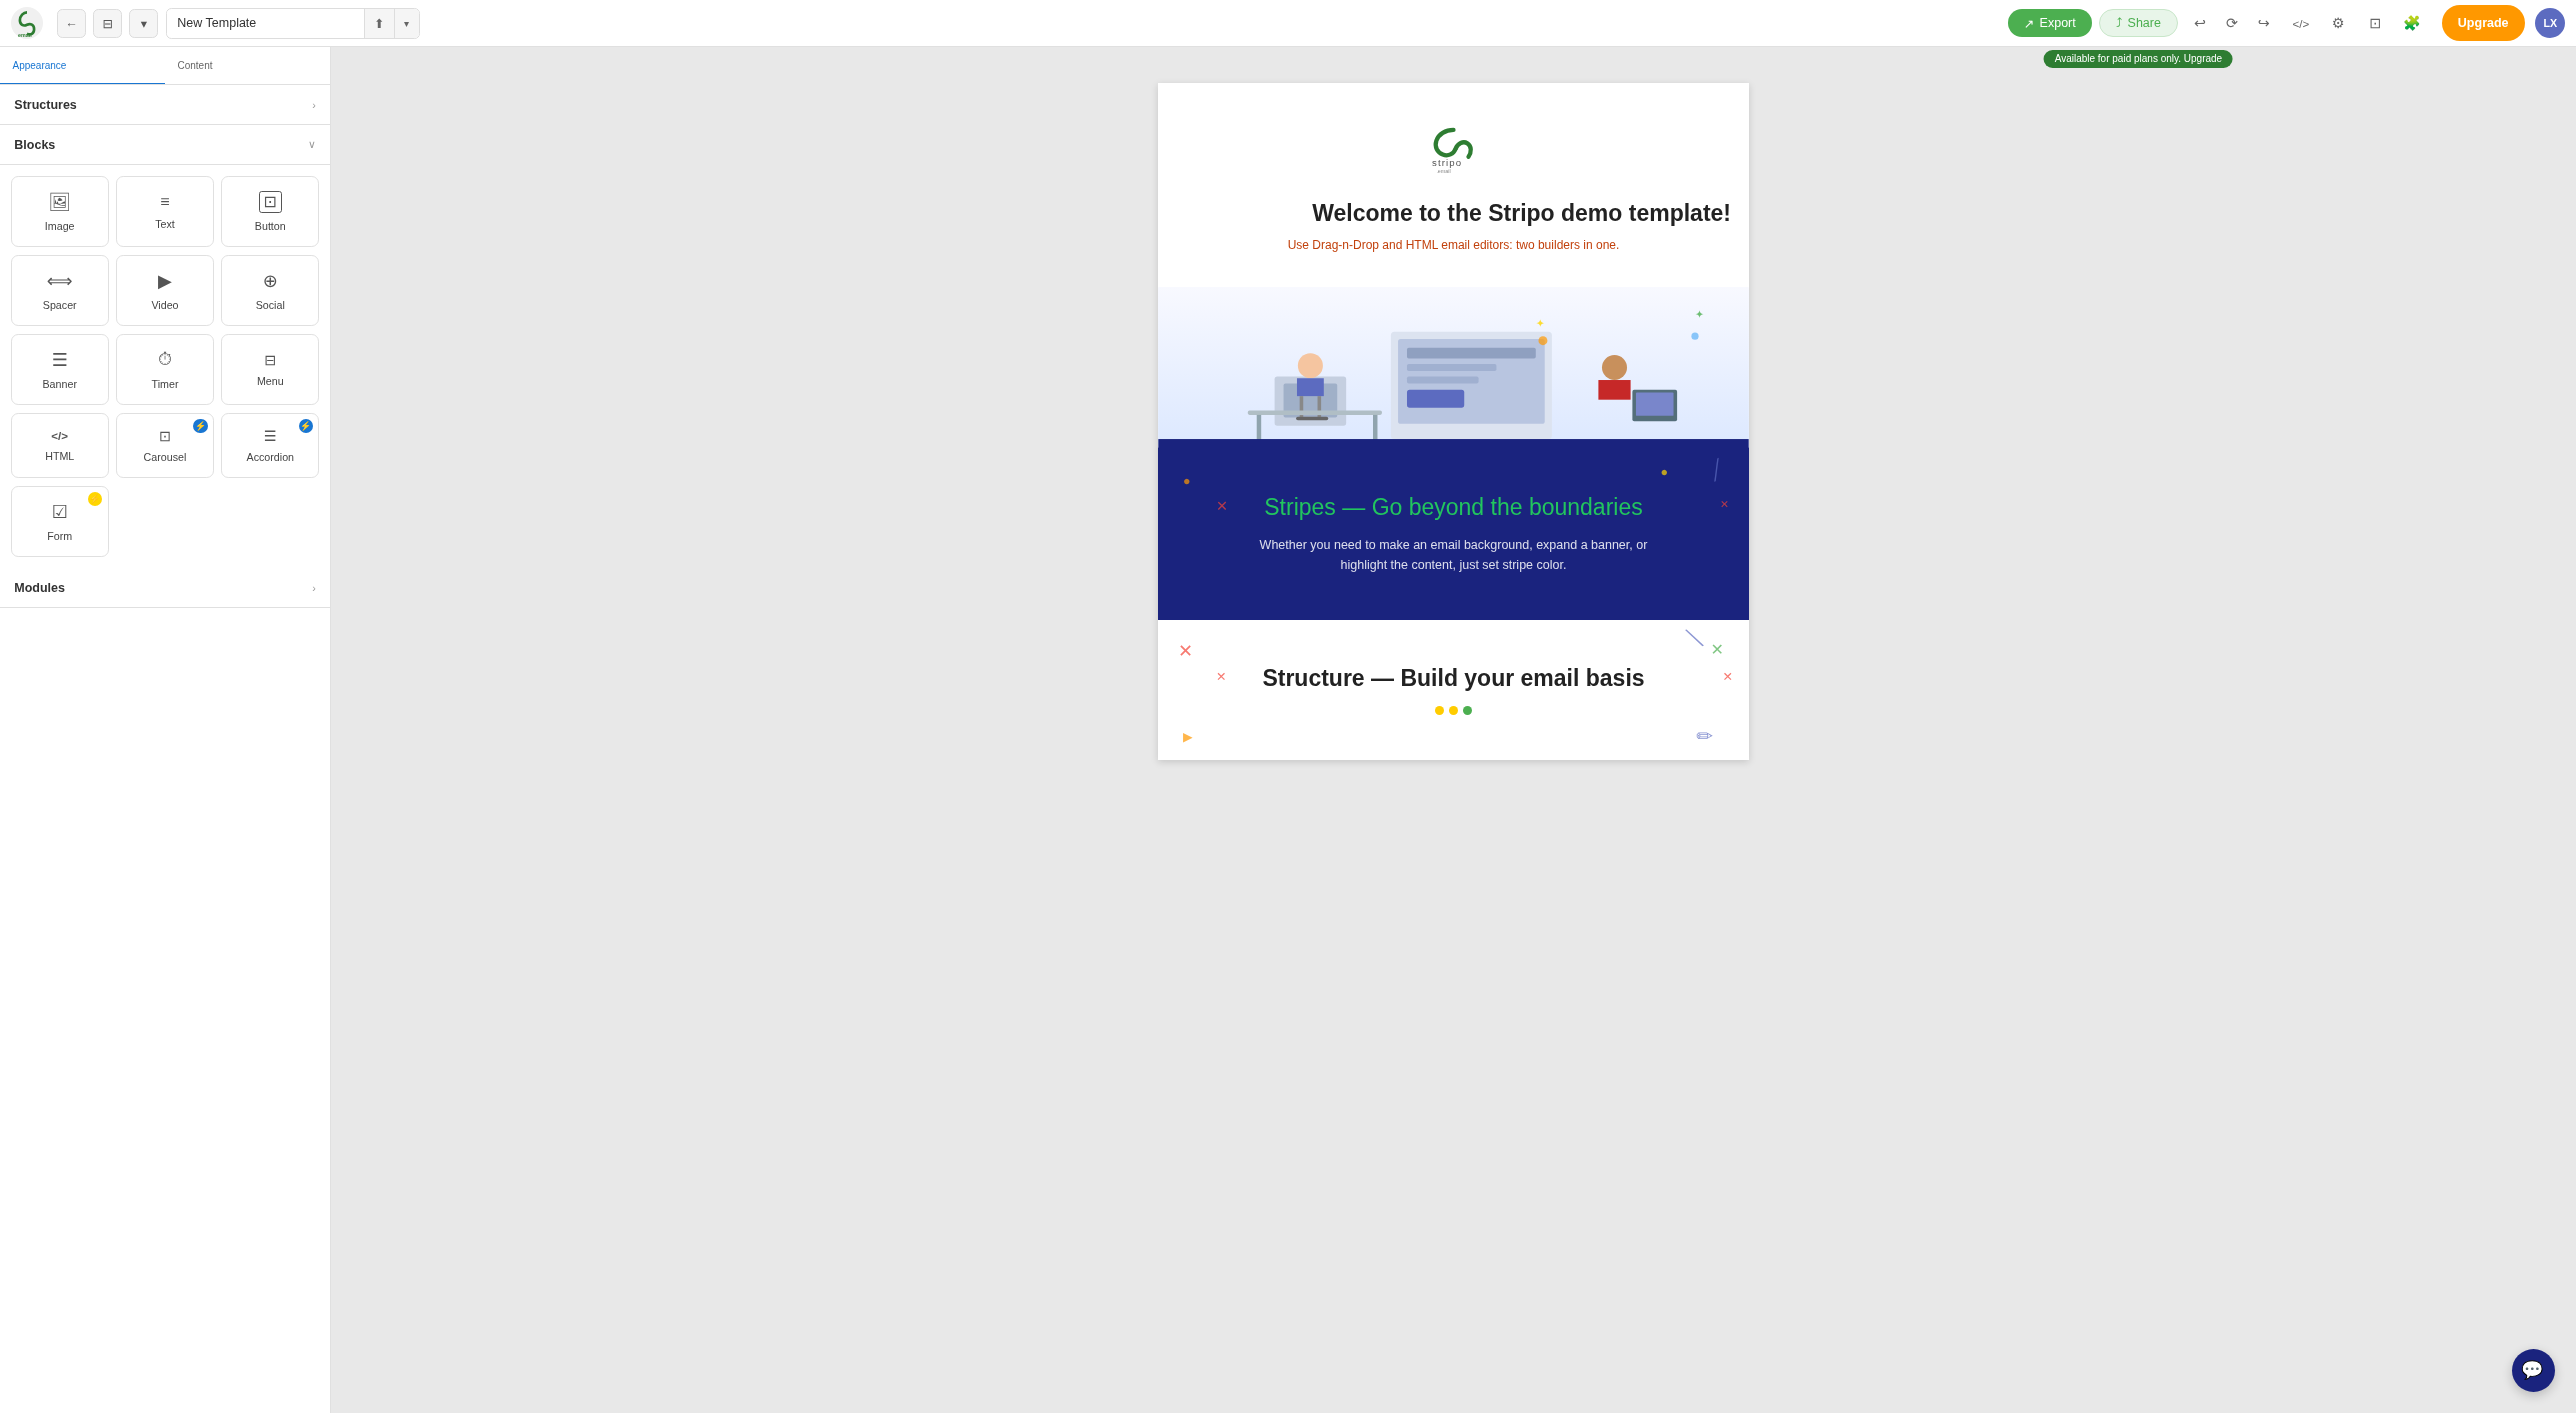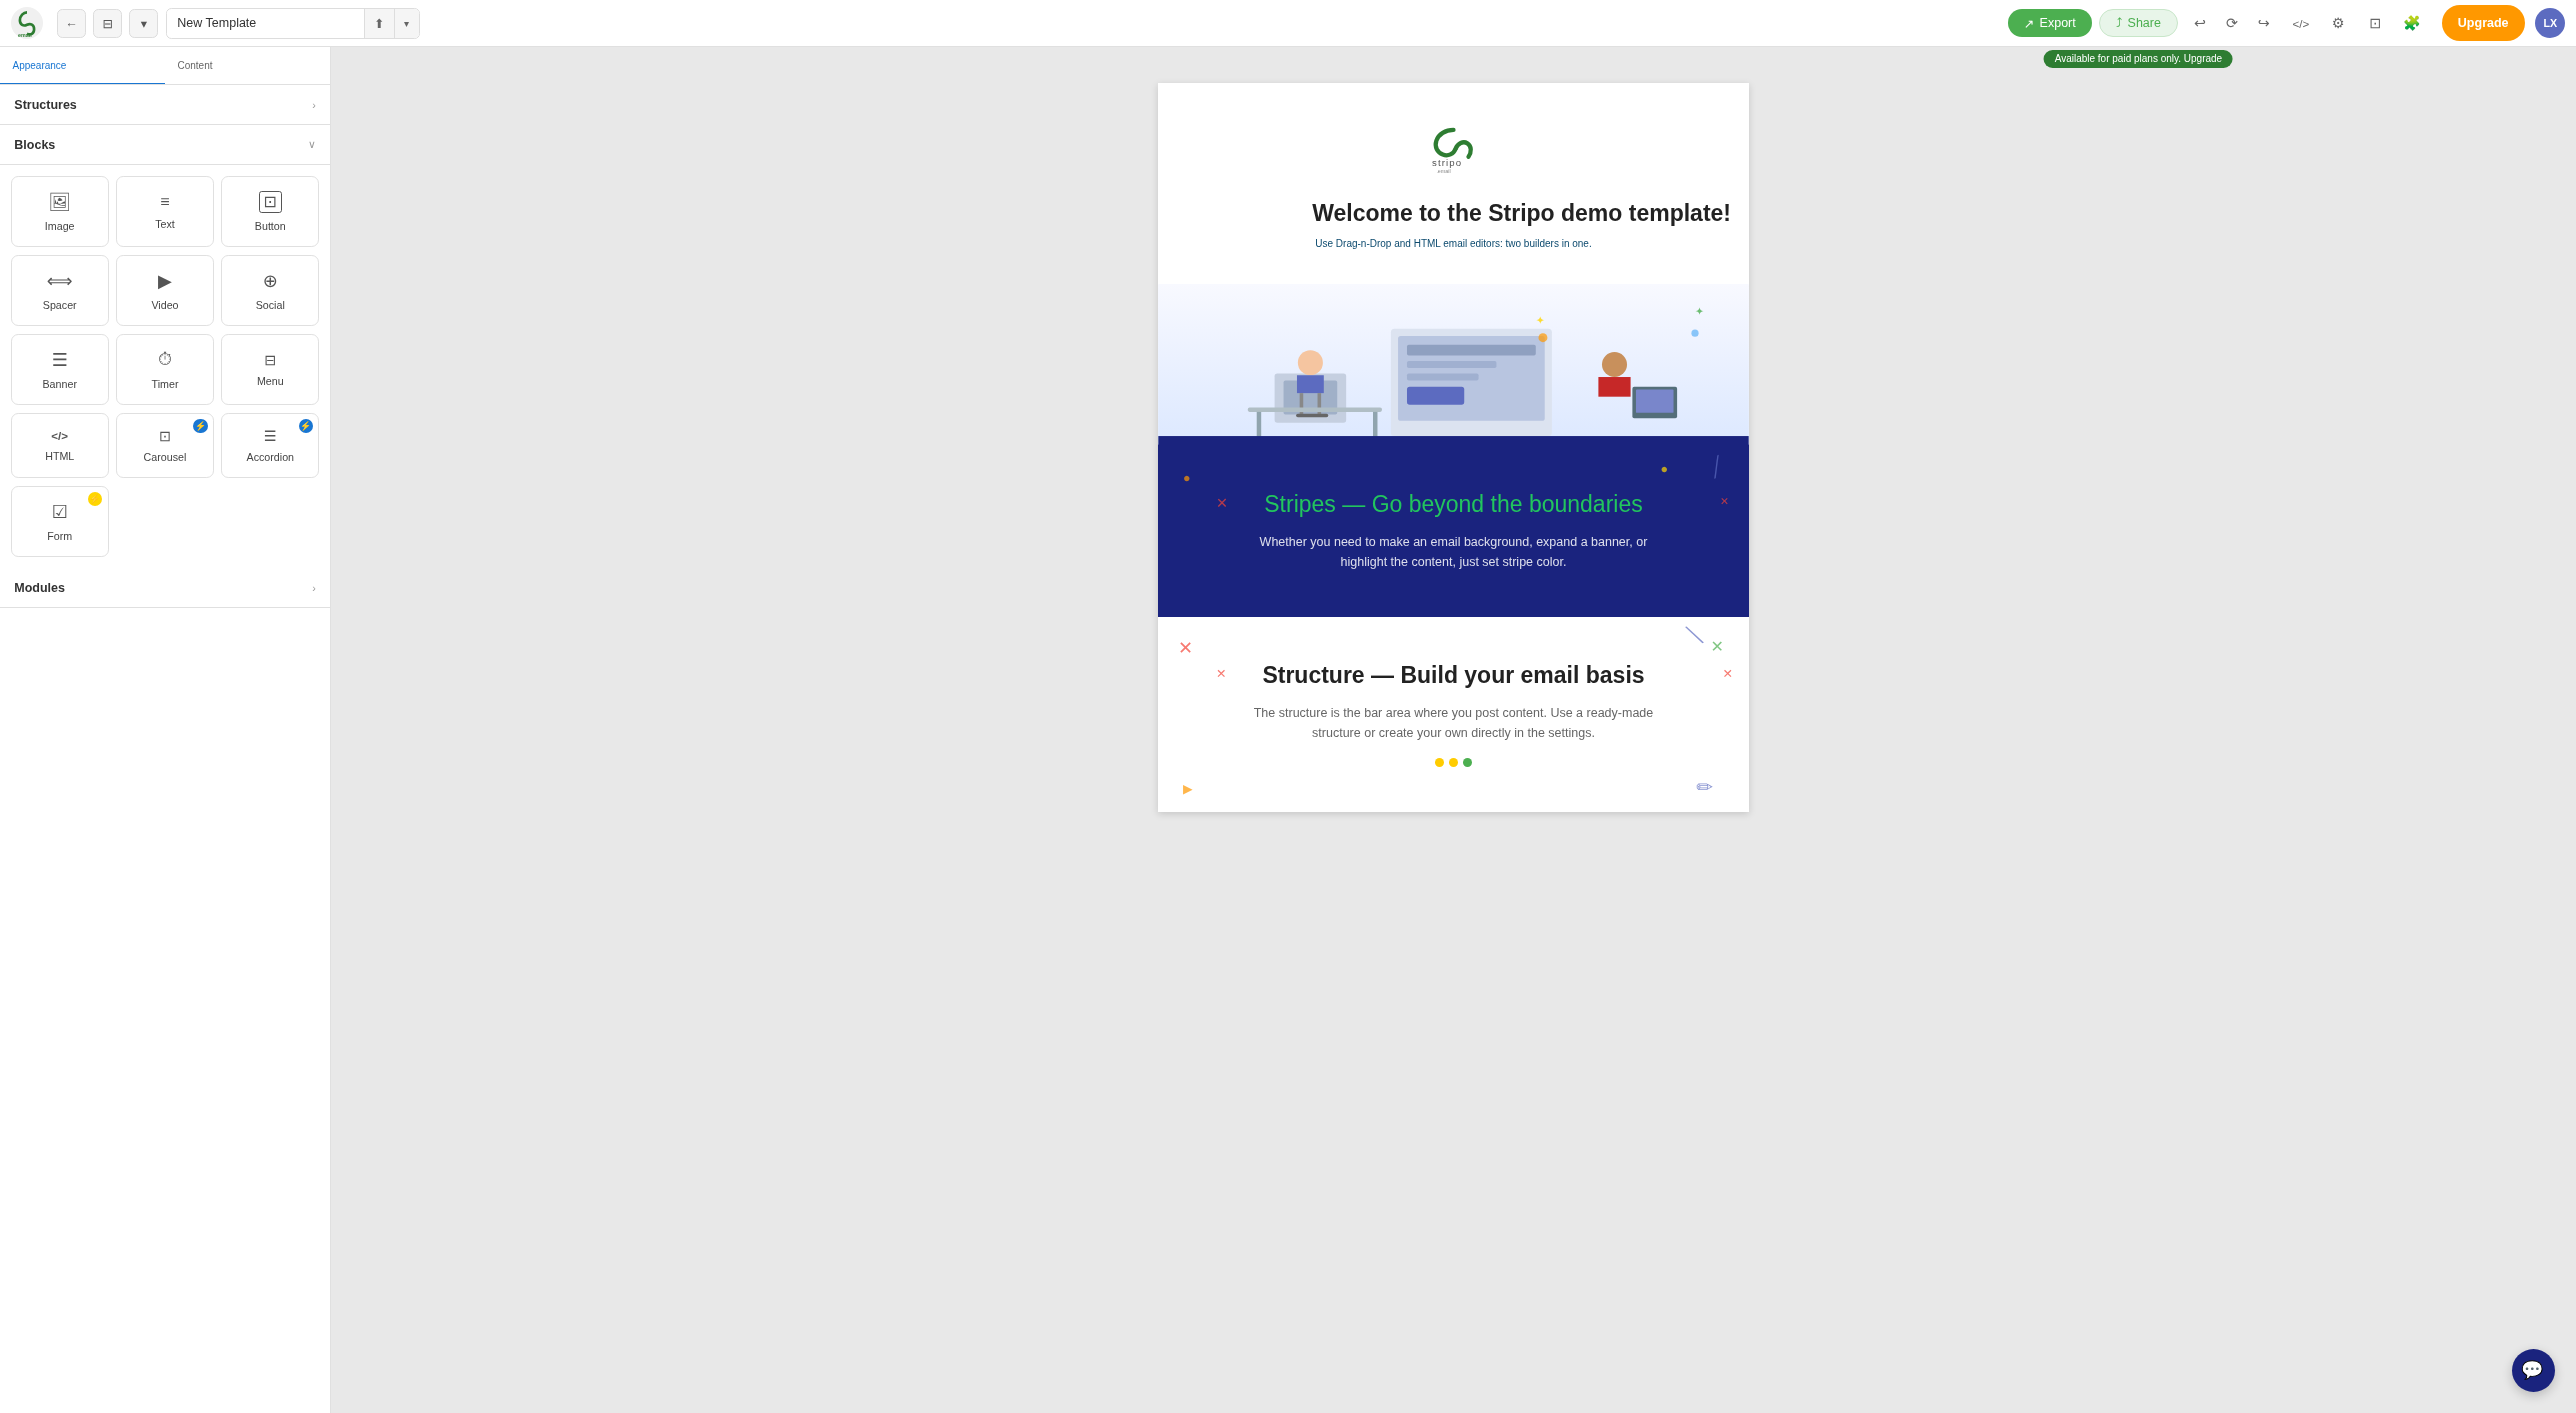--- a/index.html
+++ b/index.html
@@ -296,22 +296,22 @@
       margin-bottom: 27px;
     }
     .email-welcome-title {
       font-size: 23px;
       font-weight: 700;
       color: #222;
       margin-bottom: 10.7px;
       text-align: right;
     }
     .email-welcome-sub {
-      font-size: 10px;
-      color: #0c4a6e;
+      font-size: 12px;
+      color: #c2410c;
     }
     .email-dark-section {
       background: #1a237e;
       padding: 45px 36px;
       text-align: center;
       position: relative;
       overflow: hidden;
     }
     .email-dark-title {
       font-size: 23px;
@@ -669,23 +669,20 @@
 
       <div class="email-structure-section">
 
         <span class="deco dot-red" style="top:20px; left:20px; font-size:18px;">✕</span>
         <span class="deco dot-red" style="top:49px; left:58px; font-size:12.5px;">✕</span>
         <span class="deco dot-green" style="top:20px; right:25px; font-size:16px;">✕</span>
         <span class="deco dot-red" style="top:49px; right:16px; font-size:12.5px;">✕</span>
         <span class="deco" style="top:7.2px; right:49px; color:#5c6bc0; font-size:18px; transform:rotate(-20deg);">╲</span>
 
         <div class="email-structure-title">Structure — Build your email basis</div>
-        <div class="email-structure-sub">
-          The structure is the bar area where you post content. Use a ready-made<br>structure or create your own directly in the settings.
-        </div>
 
         <div class="dots-row">
           <div class="dot-indicator"></div>
           <div class="dot-indicator"></div>
           <div class="dot-indicator green"></div>
         </div>
 
         <span class="deco" style="bottom:12.5px; right:36px; color:#5c6bc0; font-size:20px;">✏</span>
         <span class="deco dot-orange" style="bottom:16px; left:25px;">▶</span>
       </div>

